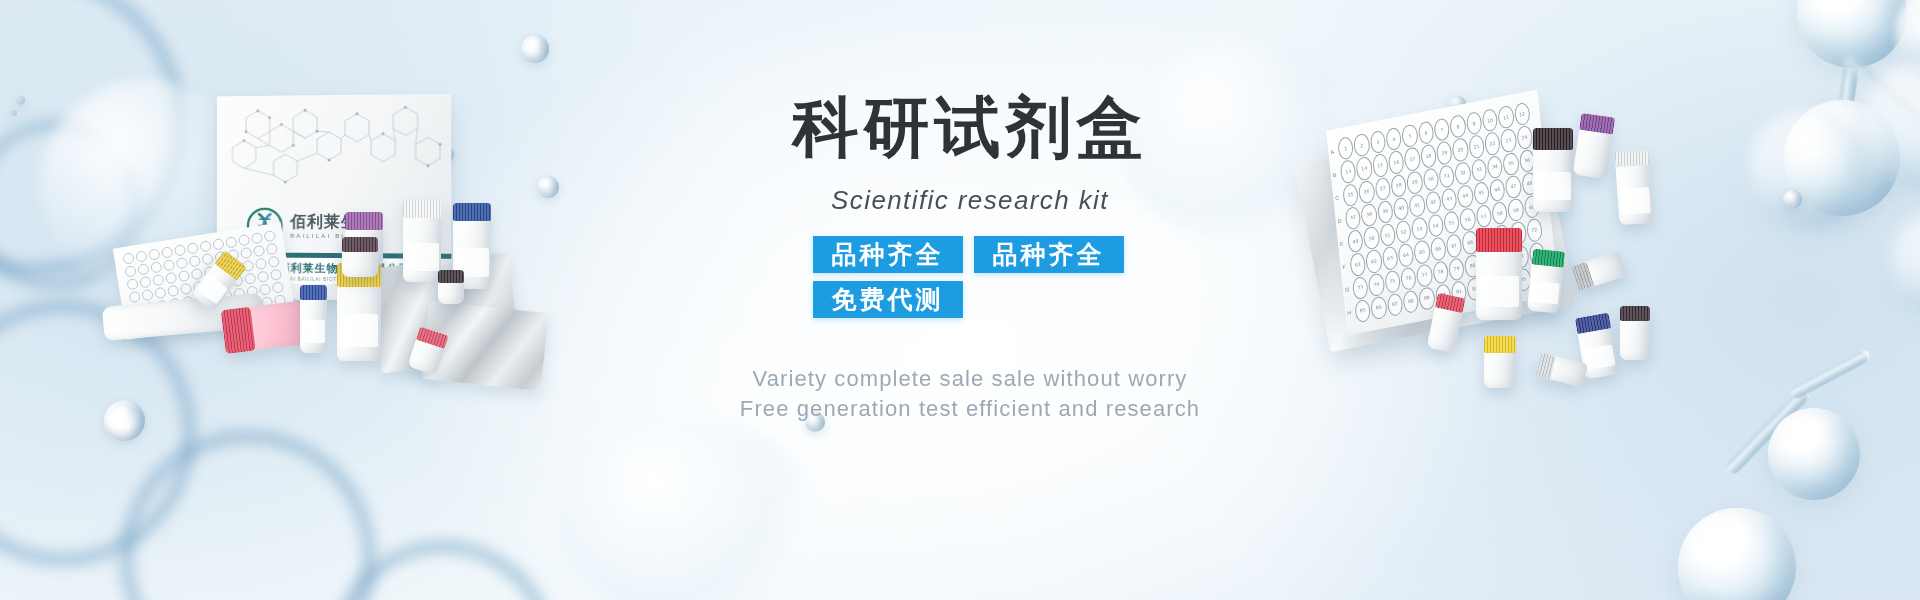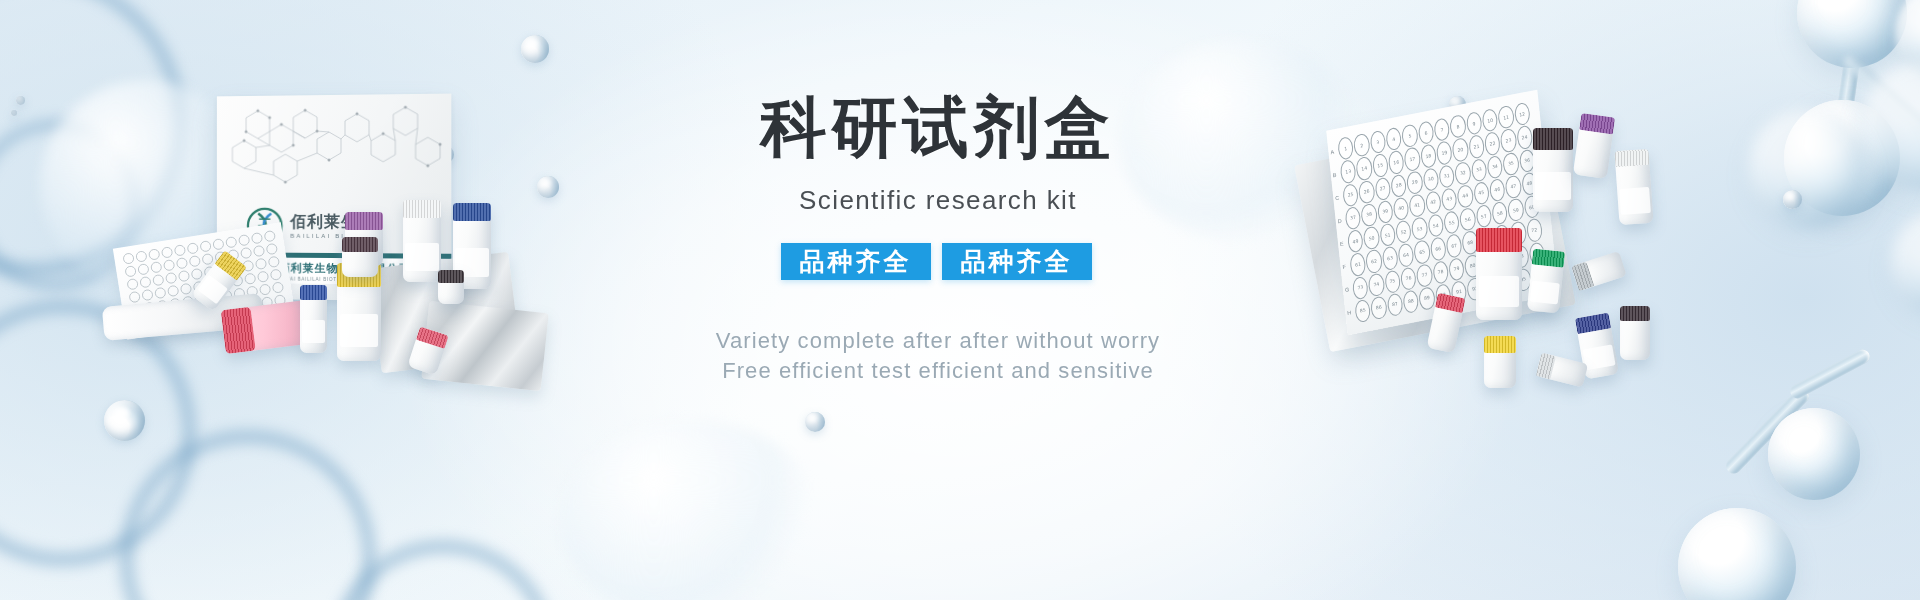--- a/index.html
+++ b/index.html
@@ -193,21 +193,21 @@
   }
   .row-letters {
     position:absolute; left:2px; top:10px; bottom:10px; width:8px;
     display:flex; flex-direction:column; justify-content:space-around;
     font-size:5.4px; color:#78858d;
   }
 
   
   .center-block {
     position:absolute;
-    left: 628px; top: 95px;
+    left: 660px; top: 95px;
     width: 620px;
     text-align: center;
     z-index: 6;
   }
   .title-cn {
     font-family: "DejaVu Sans", "Liberation Sans", sans-serif;
     font-size: 66px;
     font-weight: 700;
     color: #2e3338;
     letter-spacing: 5px;
@@ -215,23 +215,24 @@
     margin: 0;
     text-shadow: 0 1px 0 rgba(255,255,255,0.7);
   }
   .title-en {
     font-family: "Liberation Sans", "DejaVu Sans", sans-serif;
     font-size: 26px;
     font-weight: 400;
     color: #4a4f54;
     letter-spacing: 1.4px;
     margin: 24px 0 16px 0;
+    font-style: italic;
   }
   .badges {
-    margin: 27px auto 0 auto;
+    margin: 20px auto 0 auto;
     width: 315px;
     display: grid;
     grid-template-columns: 150px 150px;
     grid-gap: 8px 11px;
   }
   .badge {
     background: #1e9ce2;
     color: #ffffff;
     font-family: "DejaVu Sans", "Liberation Sans", sans-serif;
     font-size: 25px;
@@ -648,21 +649,22 @@
     </div>
   </div>
 
   <div class="center-block">
     <h1 class="title-cn">科研试剂盒</h1>
     <p class="title-en">Scientific research kit</p>
 
     <div class="badges">
       <div class="badge">品种齐全</div>
       <div class="badge">品种齐全</div>
+      <div class="badge">免费代测</div>
     </div>
 
     <div class="tagline">
-      <div>Variety complete after after without worry</div>
-      <div>Free efficient test efficient and sensitive</div>
+      <div>Variety complete sale sale without worry</div>
+      <div>Free generation test efficient and research</div>
     </div>
   </div>
 
 </div>
 
 </body></html>

